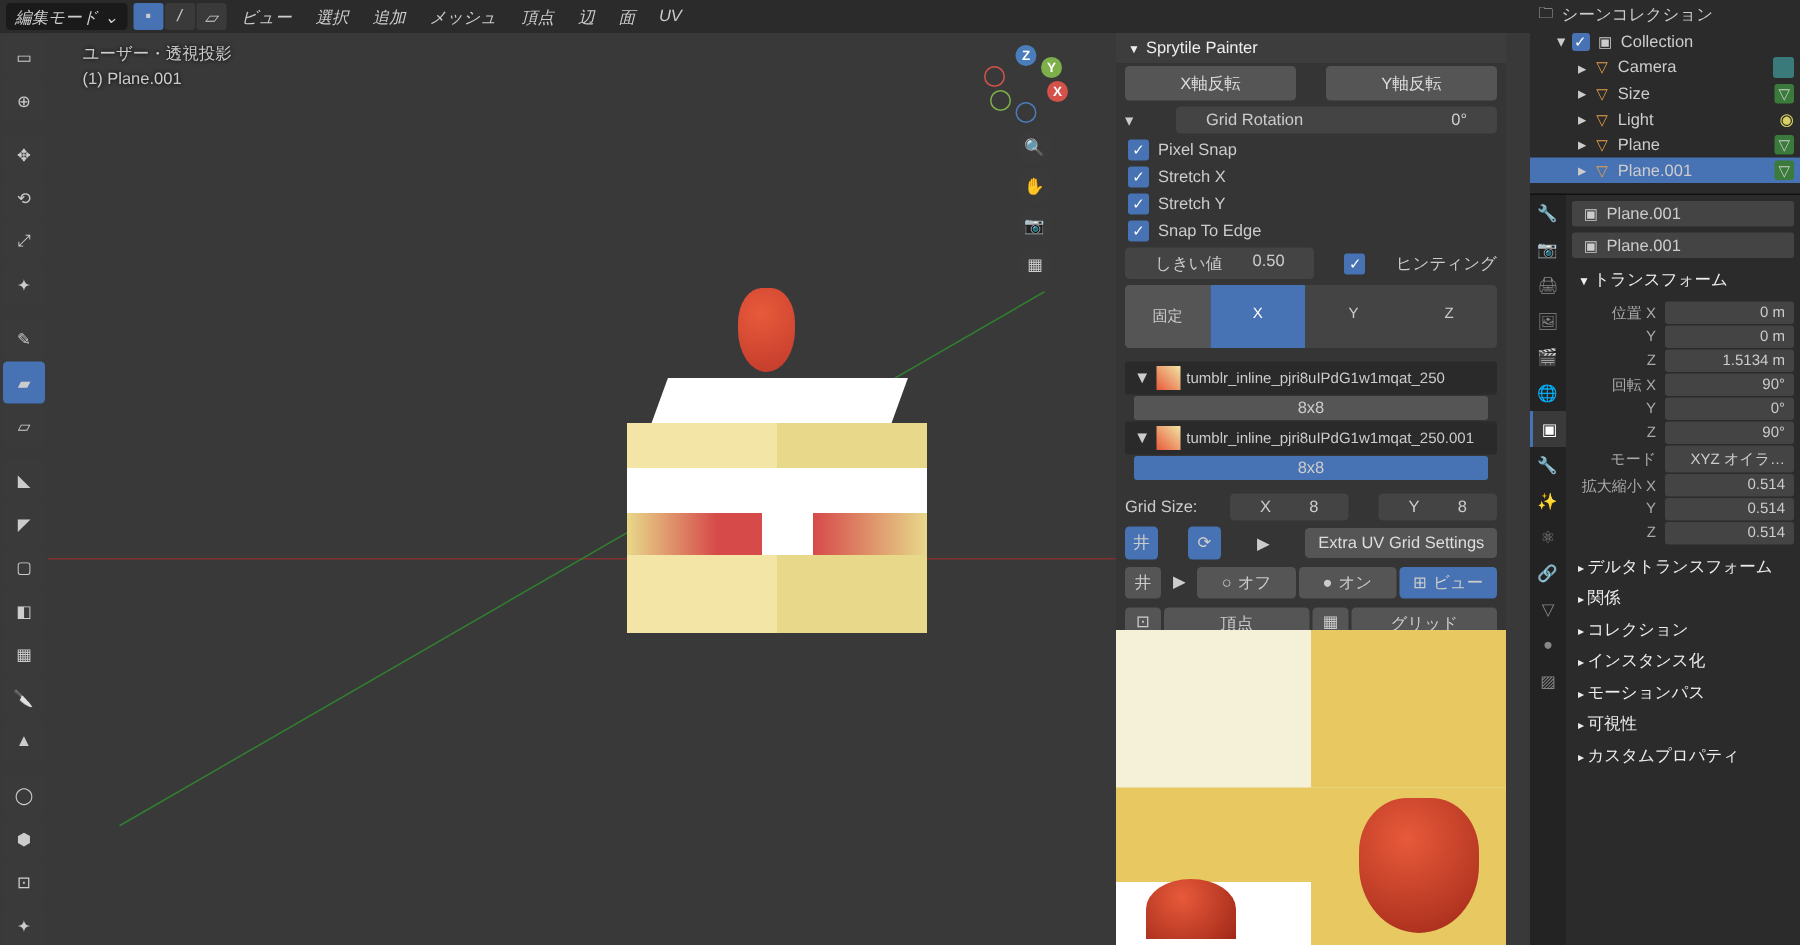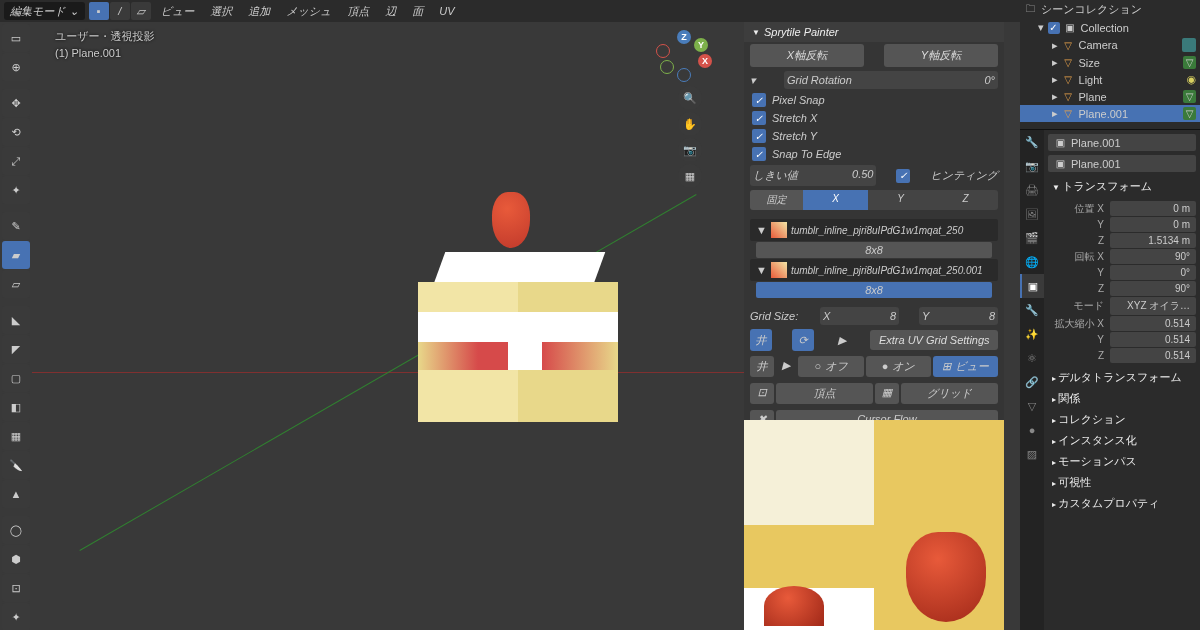--- a/index.html
+++ b/index.html
@@ -43,30 +43,30 @@
 .cake { position:absolute; top:230px; left:386px; width:200px; height:170px; }
 .cake .top { position:absolute; top:0; left:20px; width:160px; height:40px; background:#fff; transform:skewX(-20deg); }
 .cake .side1 { position:absolute; top:30px; left:0; width:100px; height:140px; background:#f2e5a6; }
 .cake .side2 { position:absolute; top:30px; right:0; width:100px; height:140px; background:#e8d88a; }
 .cake .stripe1 { position:absolute; top:90px; left:0; width:200px; height:28px; background:linear-gradient(90deg,#e8d88a,#d64a4a 30%,#d64a4a 45%,#fff 45%,#fff 62%,#d64a4a 62%,#e8d88a); }
 .cake .cream { position:absolute; top:60px; left:0; width:200px; height:30px; background:#fff; }
 .berry { position:absolute; top:170px; left:460px; width:38px; height:56px; }
 .berry .b { width:100%; height:100%; background:radial-gradient(circle at 40% 30%,#e85a3a,#c0392b); border-radius:50% 50% 60% 60%; }
 
 
-.spry-panel { position:absolute; top:22px; left:744px; width:260px; height:608px; background:#353535; overflow:hidden;font-style:italic; }
+.spry-panel { position:absolute; top:22px; left:744px; width:260px; height:608px; background:#353535; overflow:hidden; }
 .panel-head { background:#3d3d3d; padding:4px 8px; color:#eee; display:flex; align-items:center; gap:4px; cursor:pointer; }
 .panel-head::before { content:'▼'; font-size:8px; }
 .panel-row { display:flex; padding:2px 6px; align-items:center; gap:20px; }
 .btn-half { flex:1; background:#555; padding:4px; text-align:center; border-radius:3px; cursor:pointer; color:#ddd; }
 .checkbox { width:14px; height:14px; background:#4772b3; border-radius:2px; display:flex; align-items:center; justify-content:center; color:#fff; font-size:10px; }
 .check-row { display:flex; align-items:center; gap:6px; padding:2px 8px; }
-.slider-label { flex:1; background:#444; padding:3px 3px; border-radius:3px; display:flex; justify-content:space-between; }
+.slider-label { flex:1; background:#444; padding:3px 20px; border-radius:3px; display:flex; justify-content:space-between; }
 .triseg { display:flex; width:100%; }
-.triseg div { flex:1; text-align:center; padding:3px; background:#444; }
+.triseg div { flex:1; text-align:center; padding:14px; background:#444; }
 .triseg div:first-child { border-radius:3px 0 0 3px; background:#555; }
 .triseg div:last-child { border-radius:0 3px 3px 0; }
 .triseg div.sel { background:#4772b3; color:#fff; }
 .uv-grid { width:48px; height:48px; background:#444; display:grid; grid-template-columns:repeat(3,1fr); grid-template-rows:repeat(3,1fr); gap:1px; }
 .uv-grid div { background:#555; }
 .uv-grid div.c { background:#4772b3; }
 
 .tex-item { display:flex; align-items:center; gap:4px; padding:3px 6px; background:#2a2a2a; margin:1px 6px; border-radius:2px; }
 .tex-item .thumb { width:16px; height:16px; background:linear-gradient(45deg,#e85a3a,#f2e5a6); }
 .tex-sub { background:#555; margin:1px 12px; padding:2px 6px; text-align:center; border-radius:2px; }

